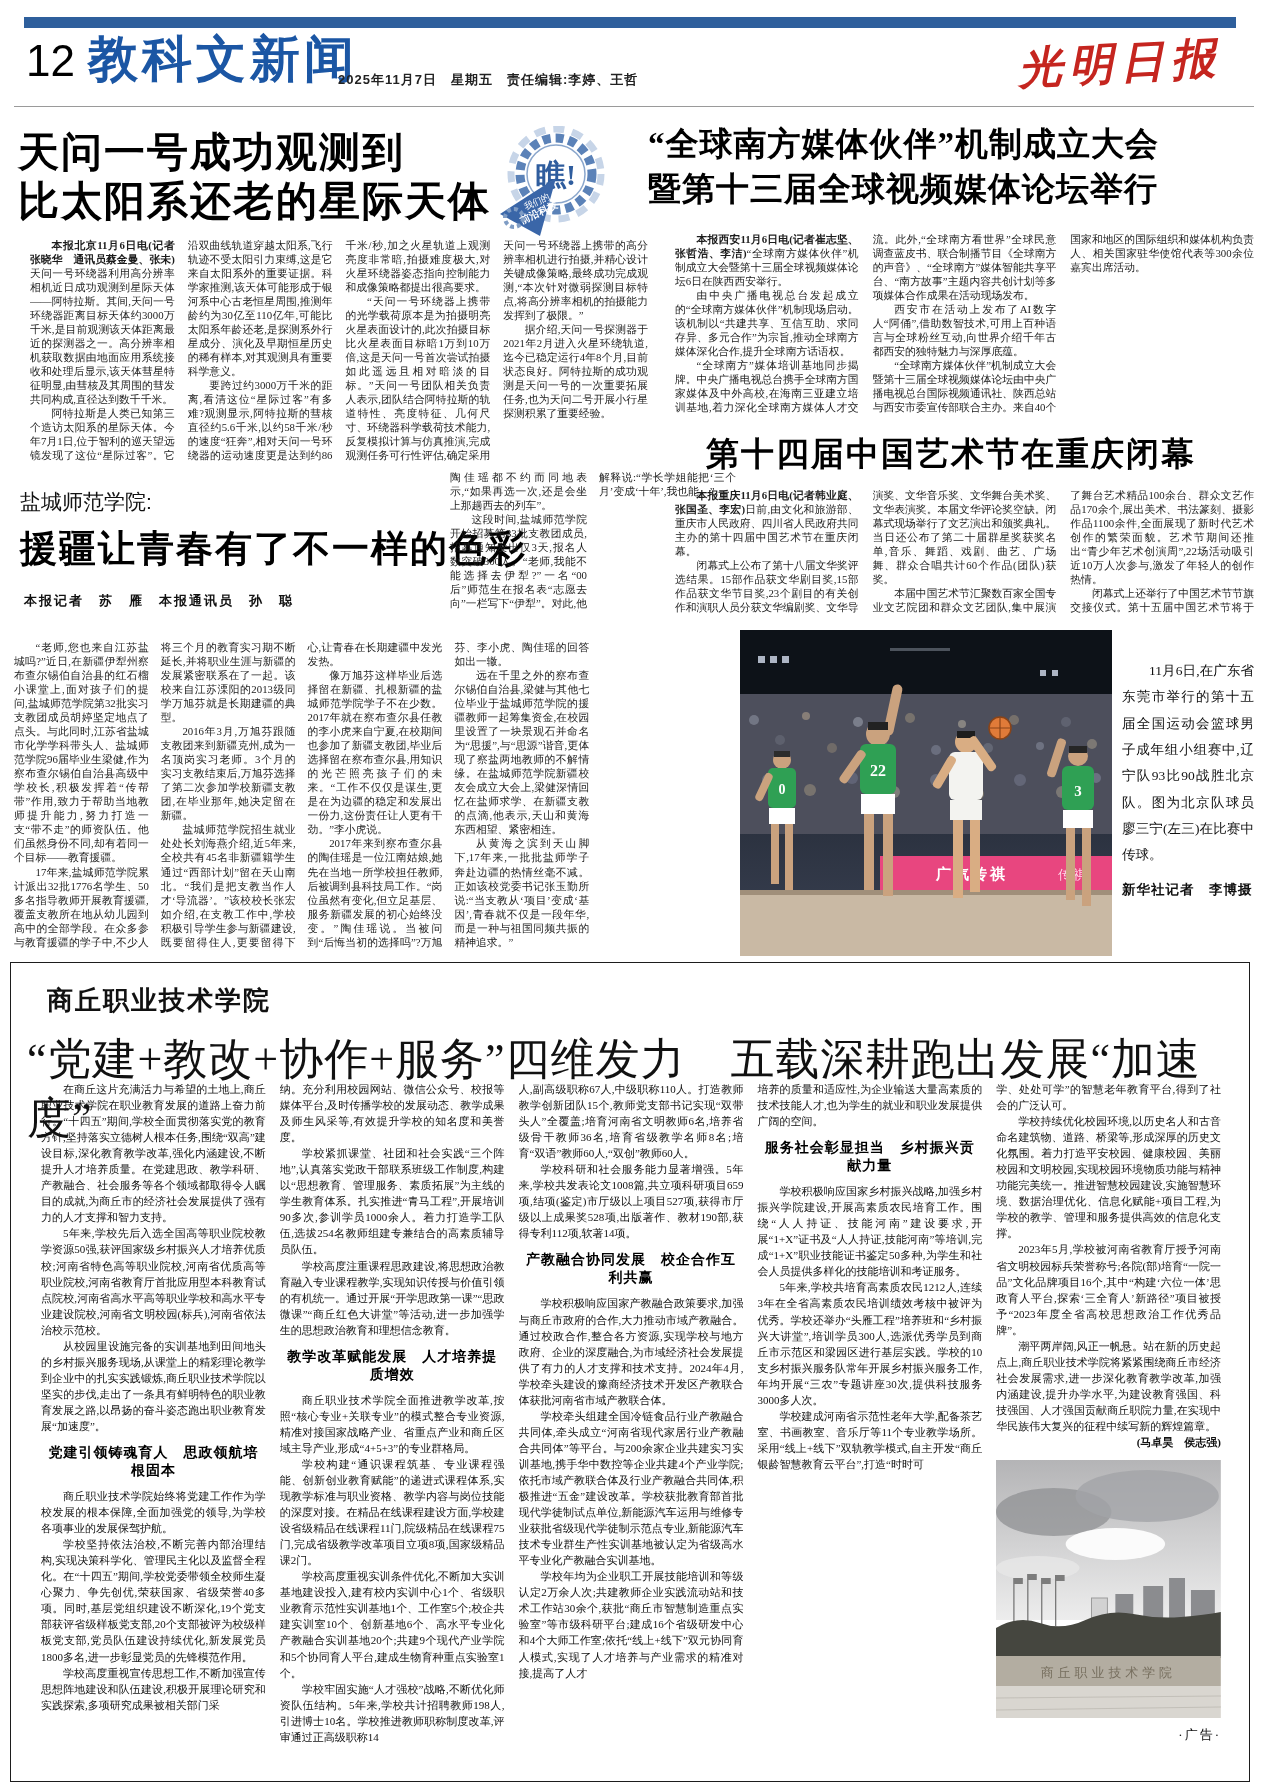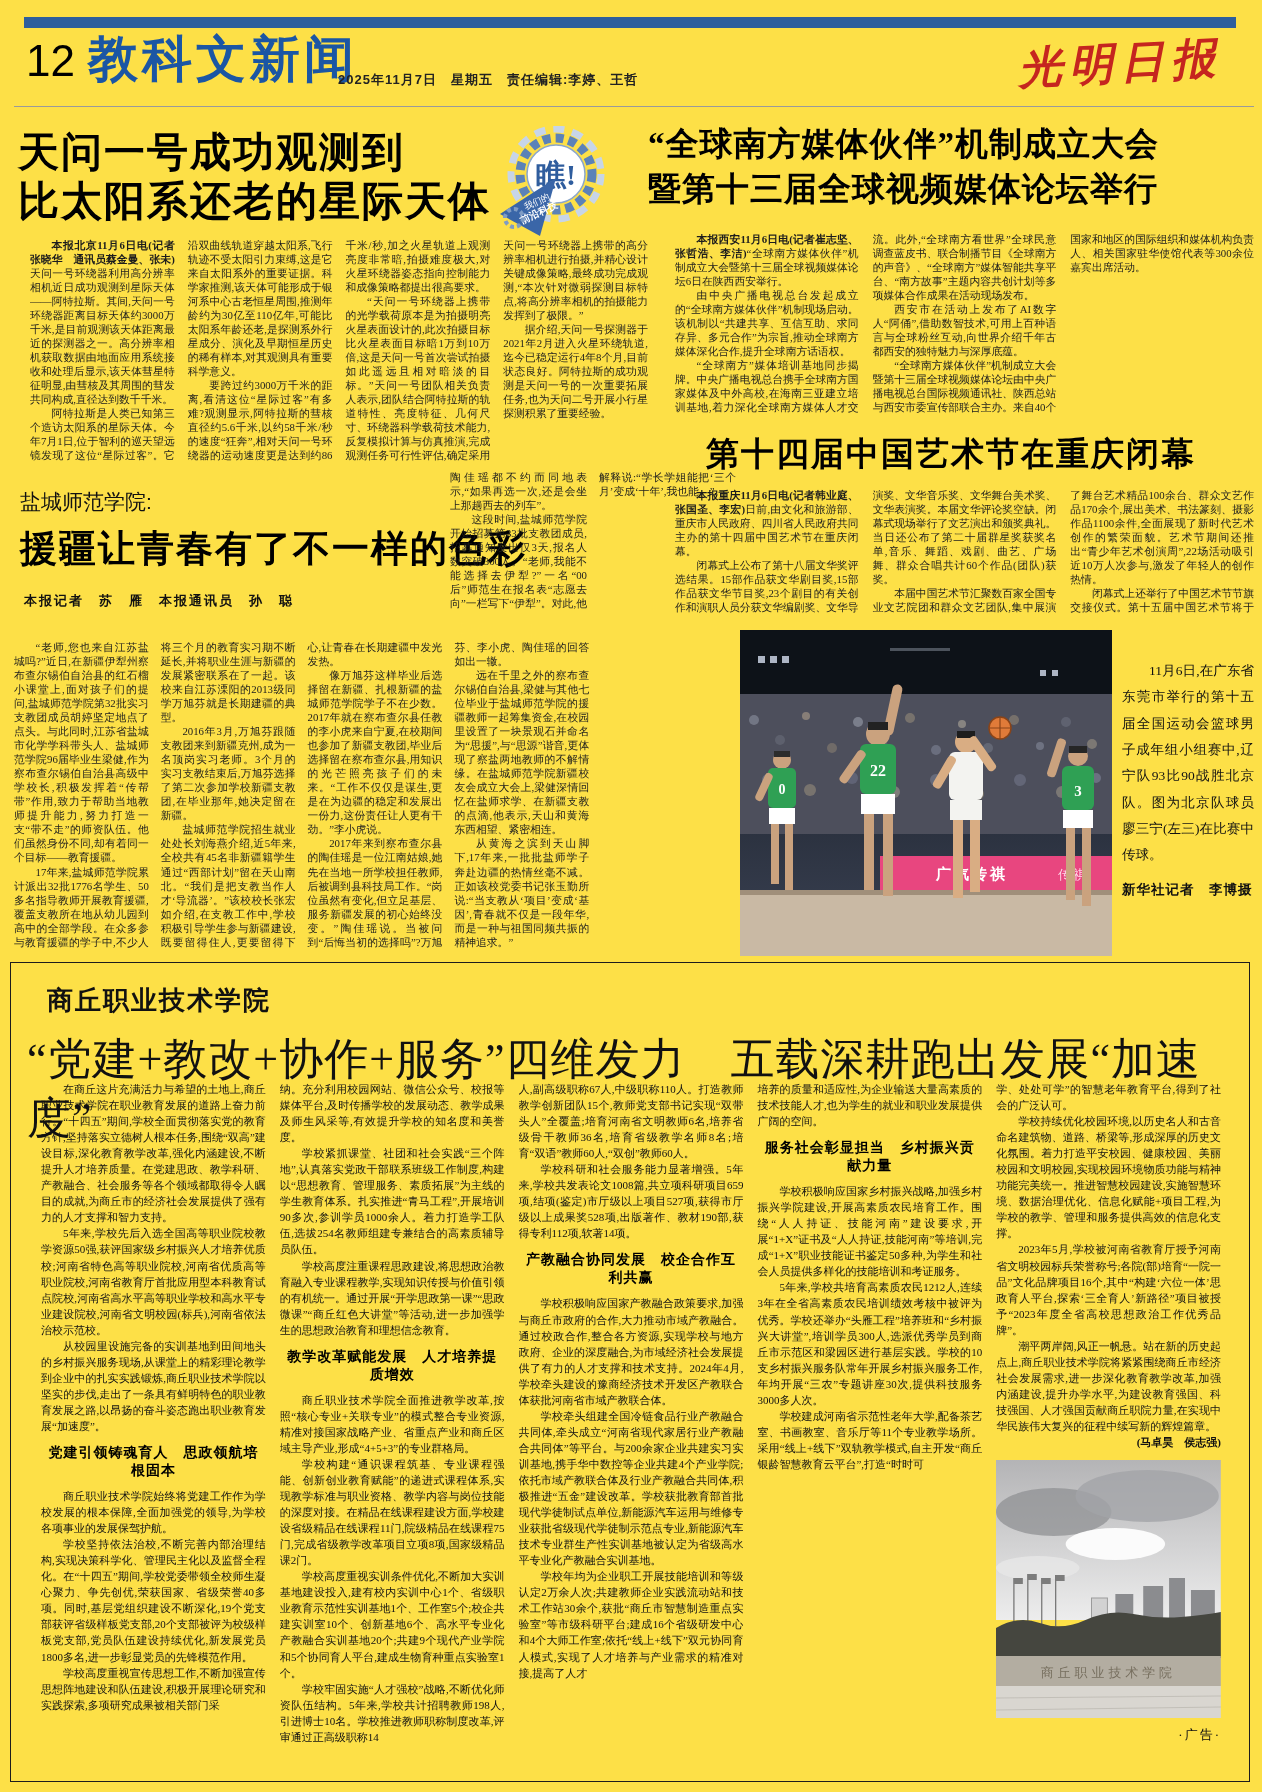--- a/index.html
+++ b/index.html
@@ -1,16 +1,16 @@
 <!DOCTYPE html>
 <html><head>
 <meta charset="utf-8">
 <style>
   html,body{margin:0;padding:0;background:#e8e8e4;}
-  .page{position:relative;width:1262px;height:1792px;margin:0 auto;background:#fde047;overflow:hidden;
+  .page{position:relative;width:1262px;height:1792px;margin:0 auto;background:#ffffff;overflow:hidden;
         font-family:"Liberation Serif","DejaVu Serif",serif;color:#111;}
   
   .topbar{position:absolute;left:24px;top:17px;width:1212px;height:11px;background:#2e5f9c;}
   .pagenum{position:absolute;left:26px;top:36px;font:400 44px "Liberation Sans",sans-serif;color:#000;}
   .section-title{position:absolute;left:88px;top:26px;font:900 50px "Liberation Sans",sans-serif;
                  color:#1b56a4;letter-spacing:4px;}
   .dateline{position:absolute;left:338px;top:71px;font:700 13px "Liberation Sans",sans-serif;color:#222;letter-spacing:1px;}
   .masthead{position:absolute;right:40px;top:34px;font:700 italic 44px "DejaVu Serif",serif;color:#c5251f;
             letter-spacing:7px;transform:rotate(-3deg);}
   .header-sep{position:absolute;left:14px;top:106px;width:1240px;border-top:1px solid #9a9a9a;}

